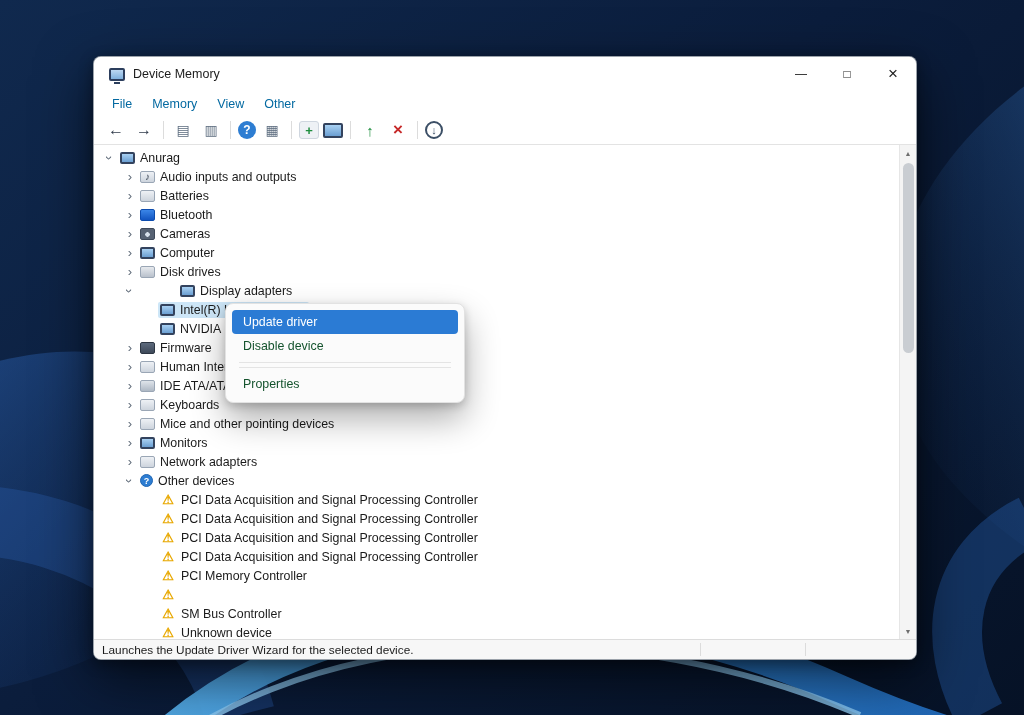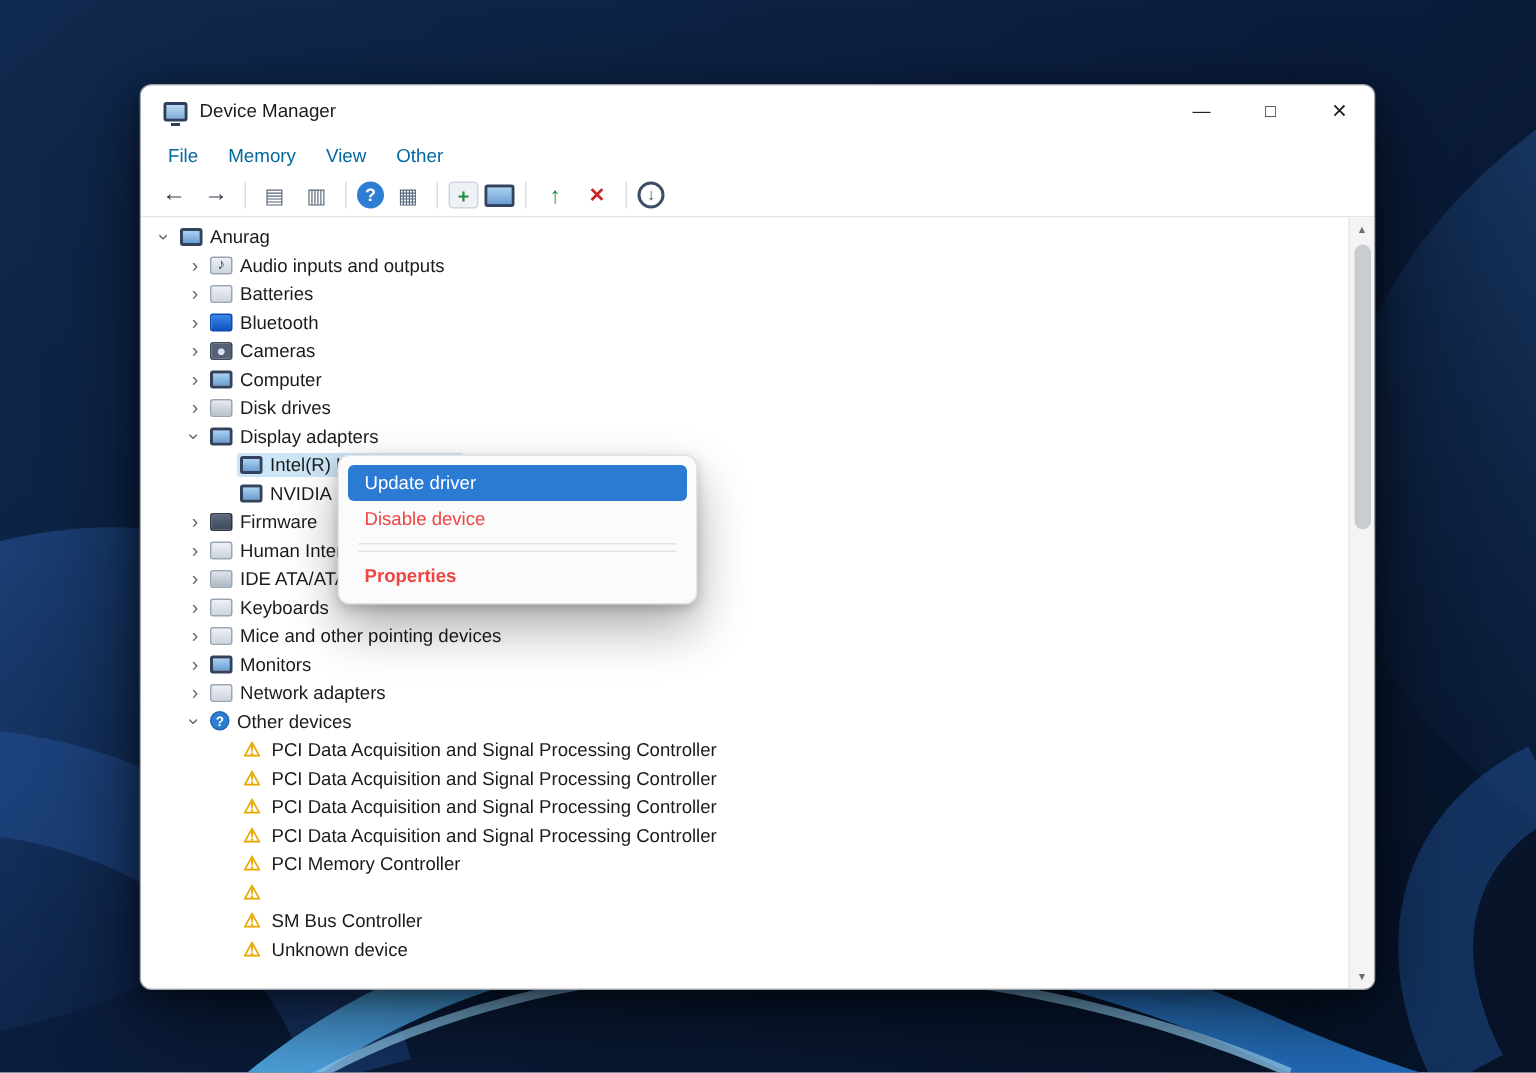--- a/index.html
+++ b/index.html
@@ -75,23 +75,23 @@
   .ssep.s1 { right:215px; }
   .ssep.s2 { right:110px; }
 
   
   .context-menu {
     position:absolute; left:225px; top:303px; width:240px; z-index:50;
     background:#fbfbfb; border:1px solid #e2e2e2; border-radius:8px;
     box-shadow:0 16px 34px rgba(0,0,0,.32), 0 3px 8px rgba(0,0,0,.18);
     padding:6px 4px;
   }
-  .cmi { height:24px; display:flex; align-items:center; padding:0 11px; margin:0 2px; font-size:12.4px; color:#ef4444; border-radius:4px; }
+  .cmi { height:24px; display:flex; align-items:center; padding:0 11px; margin:0 2px; font-size:12.4px; color:#14532d; border-radius:4px; }
   .cmi.hi { background:#2b7bd4; color:#fff; }
-  .cmi.bold { font-weight:bold; }
+  .cmi.bold { font-weight:normal; }
   .msep { height:1px; background:#e4e4e4; margin:4px 9px; }
 </style>
 </head>
 <body>
 
 <div class="wall-wrap">
   <svg viewBox="0 0 1024 715" preserveAspectRatio="none">
     <defs>
       <linearGradient id="gA" x1="0" y1="0" x2="1" y2="1">
         <stop offset="0" stop-color="#2e66b8" stop-opacity="0.55"></stop>
@@ -113,21 +113,21 @@
     <path d="M980,715 C940,640 950,560 1030,520" fill="none" stroke="#2a6ac0" stroke-width="50" opacity="0.35"></path>
     <path d="M120,780 C300,570 620,590 840,690 C930,730 1000,750 1080,755" fill="none" stroke="url(#gC)" stroke-width="30" opacity="0.95"></path>
     <path d="M100,800 C300,600 640,620 860,715" fill="none" stroke="#8cc8f0" stroke-width="6" opacity="0.8"></path>
   </svg>
 </div>
 
 <div class="window">
 
   <div class="titlebar">
     <span class="app-icon"></span>
-    <span class="title">Device Manager</span>
+    <span class="title">Device Memory</span>
     <div class="wctrls">
       <div class="wc">—</div>
       <div class="wc">□</div>
       <div class="wc close">×</div>
     </div>
   </div>
 
   <div class="menubar">
       <div class="mi">File</div>
       <div class="mi">Memory</div>
@@ -198,21 +198,21 @@
             <span class="lbl">Computer</span>
           </span>
         </div>
         <div class="row" style="padding-left: 28px;">
           <span class="chev">›</span>
           <span class="inner">
             <span class="ticon t-disk"></span>
             <span class="lbl">Disk drives</span>
           </span>
         </div>
-        <div class="row" style="padding-left: 28px;">
+        <div class="row" style="padding-left: 28px; gap: 40px;">
           <span class="chev exp">›</span>
           <span class="inner">
             <span class="ticon t-display"></span>
             <span class="lbl">Display adapters</span>
           </span>
         </div>
         <div class="row" style="padding-left: 48px;">
           <span class="chev none"></span>
           <span class="inner sel">
             <span class="ticon t-display"></span>
@@ -338,20 +338,25 @@
           </span>
         </div>
       </div>
     <div class="vscroll">
       <div class="sarrow">▲</div>
       <div class="sthumb"></div>
       <div class="sarrow">▼</div>
     </div>
   </div>
 
+  <div class="statusbar">
+    <span>Launches the Update Driver Wizard for the selected device.</span>
+    <div class="ssep s1"></div>
+    <div class="ssep s2"></div>
+  </div>
 
 </div>
 
 <div class="context-menu">
     <div class="cmi hi">Update driver</div>
     <div class="cmi">Disable device</div>
     <div class="msep"></div>
     <div class="msep"></div>
     <div class="cmi bold">Properties</div>
   </div>

